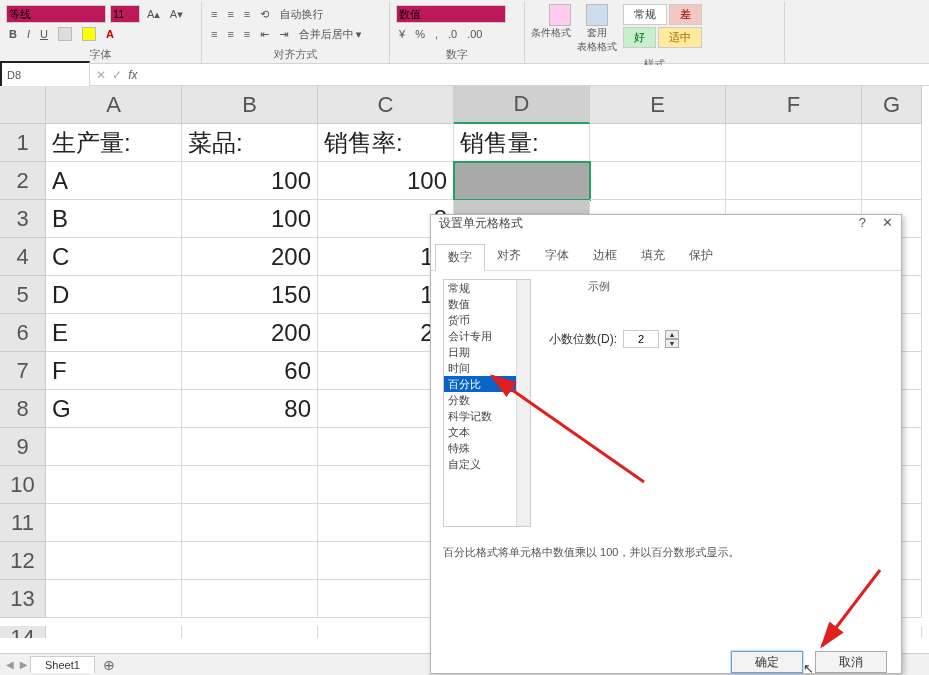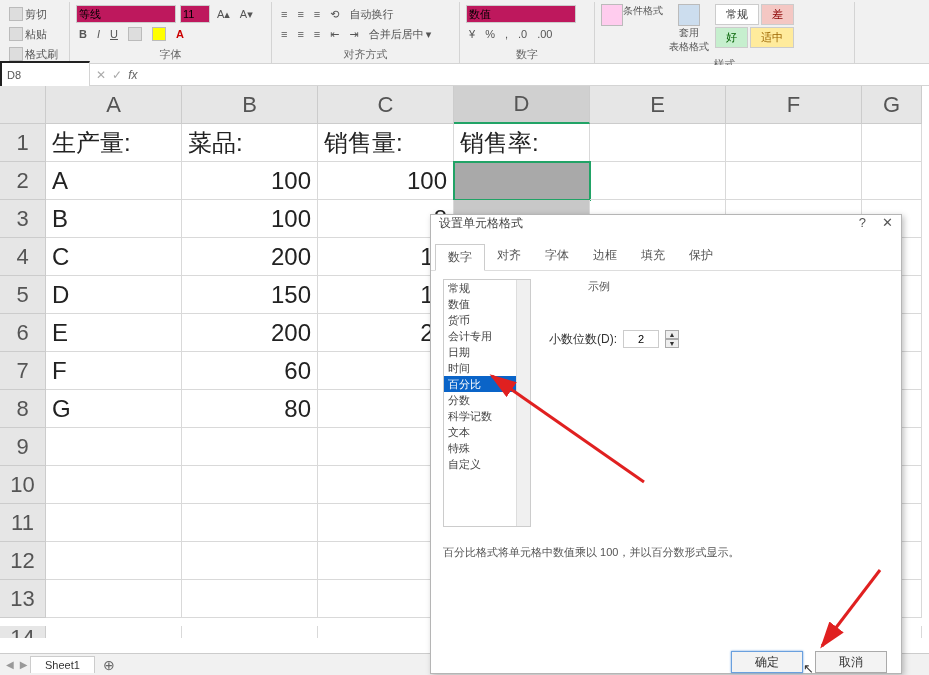--- a/index.html
+++ b/index.html
@@ -86,43 +86,20 @@
 
 .cursor-icon { position:absolute; font-size: 13px; color: #333; }
 
 
 .arrow-svg { position:absolute; left:0; top:0; pointer-events:none; }
 </style>
 </head>
 <body>
 
 <div class="ribbon">
-  <div class="ribbon-group clipboard-area">
-    <div>
-      <div class="ribbon-row">
-          <span class="ribbon-btn">
-            <span class="small-icon"></span>
-            <span>剪切</span>
-          </span>
-        </div>
-      <div class="ribbon-row">
-          <span class="ribbon-btn">
-            <span class="small-icon"></span>
-            <span>粘贴</span>
-          </span>
-        </div>
-      <div class="ribbon-row">
-          <span class="ribbon-btn">
-            <span class="small-icon"></span>
-            <span>格式刷</span>
-          </span>
-        </div>
-    </div>
-    <div class="ribbon-group-label">剪贴板</div>
-  </div>
 
   <div class="ribbon-group font-area">
     <div>
       <div class="ribbon-row">
         <input class="ribbon-select" style="width: 100px;" value="等线">
         <input class="ribbon-select" style="width: 30px;" value="11">
         <span class="ribbon-btn">A▴</span>
         <span class="ribbon-btn">A▾</span>
       </div>
       <div class="ribbon-row">
@@ -177,21 +154,21 @@
         <span class="ribbon-btn">,</span>
         <span class="ribbon-btn">.0</span>
         <span class="ribbon-btn">.00</span>
       </div>
     </div>
     <div class="ribbon-group-label">数字</div>
   </div>
 
   <div class="ribbon-group style-area">
     <div style="display:flex;gap:6px;">
-      <div style="display:flex;flex-direction:row;align-items:flex-start;font-size:10px;color:#555">
+      <div style="display:flex;flex-direction:column;align-items:flex-end;font-size:10px;color:#555">
         <span class="small-icon" style="width:22px;height:22px;background:#fce;"></span>
         <span>条件格式</span>
       </div>
       <div style="display:flex;flex-direction:column;align-items:center;font-size:10px;color:#555;white-space:pre-line;text-align:center">
         <span class="small-icon" style="width:22px;height:22px;background:#cde;"></span>
         <span>套用
 表格格式</span>
       </div>
       <div>
         <div style="display:flex;gap:2px">
@@ -227,22 +204,22 @@
     <div class="col-head sel">D</div>
     <div class="col-head">E</div>
     <div class="col-head">F</div>
     <div class="col-head" style="width:60px">G</div>
   </div>
   <div class="rows" id="rows-container">
       <div class="row">
         <div class="row-head">1</div>
         <div class="cell">生产量:</div>
         <div class="cell">菜品:</div>
+        <div class="cell">销售率:</div>
         <div class="cell">销售量:</div>
-        <div class="cell">销售率:</div>
         <div class="cell"></div>
         <div class="cell"></div>
         <div class="cell" style="width: 60px;"></div>
       </div>
       <div class="row">
         <div class="row-head">2</div>
         <div class="cell">A</div>
         <div class="cell num">100</div>
         <div class="cell num">100</div>
         <div class="cell sel active"></div>

